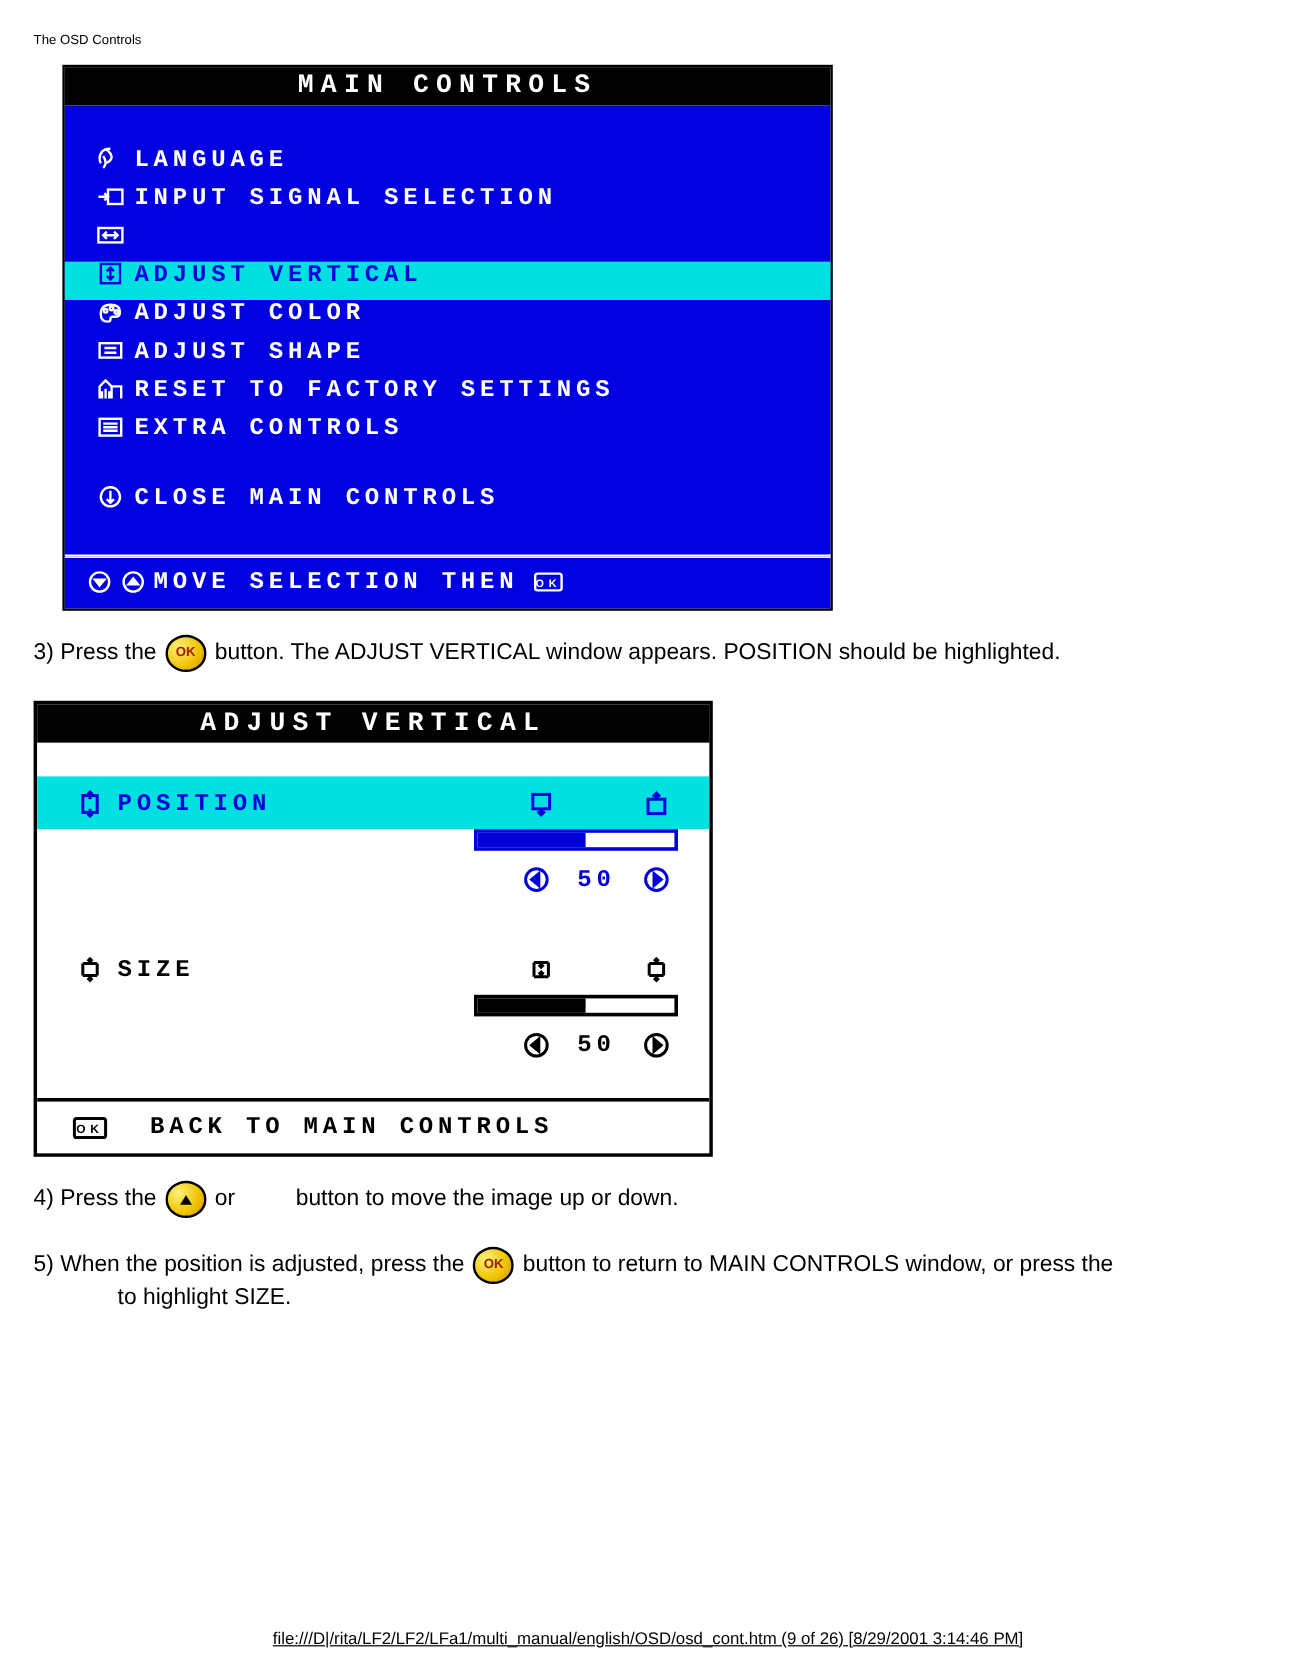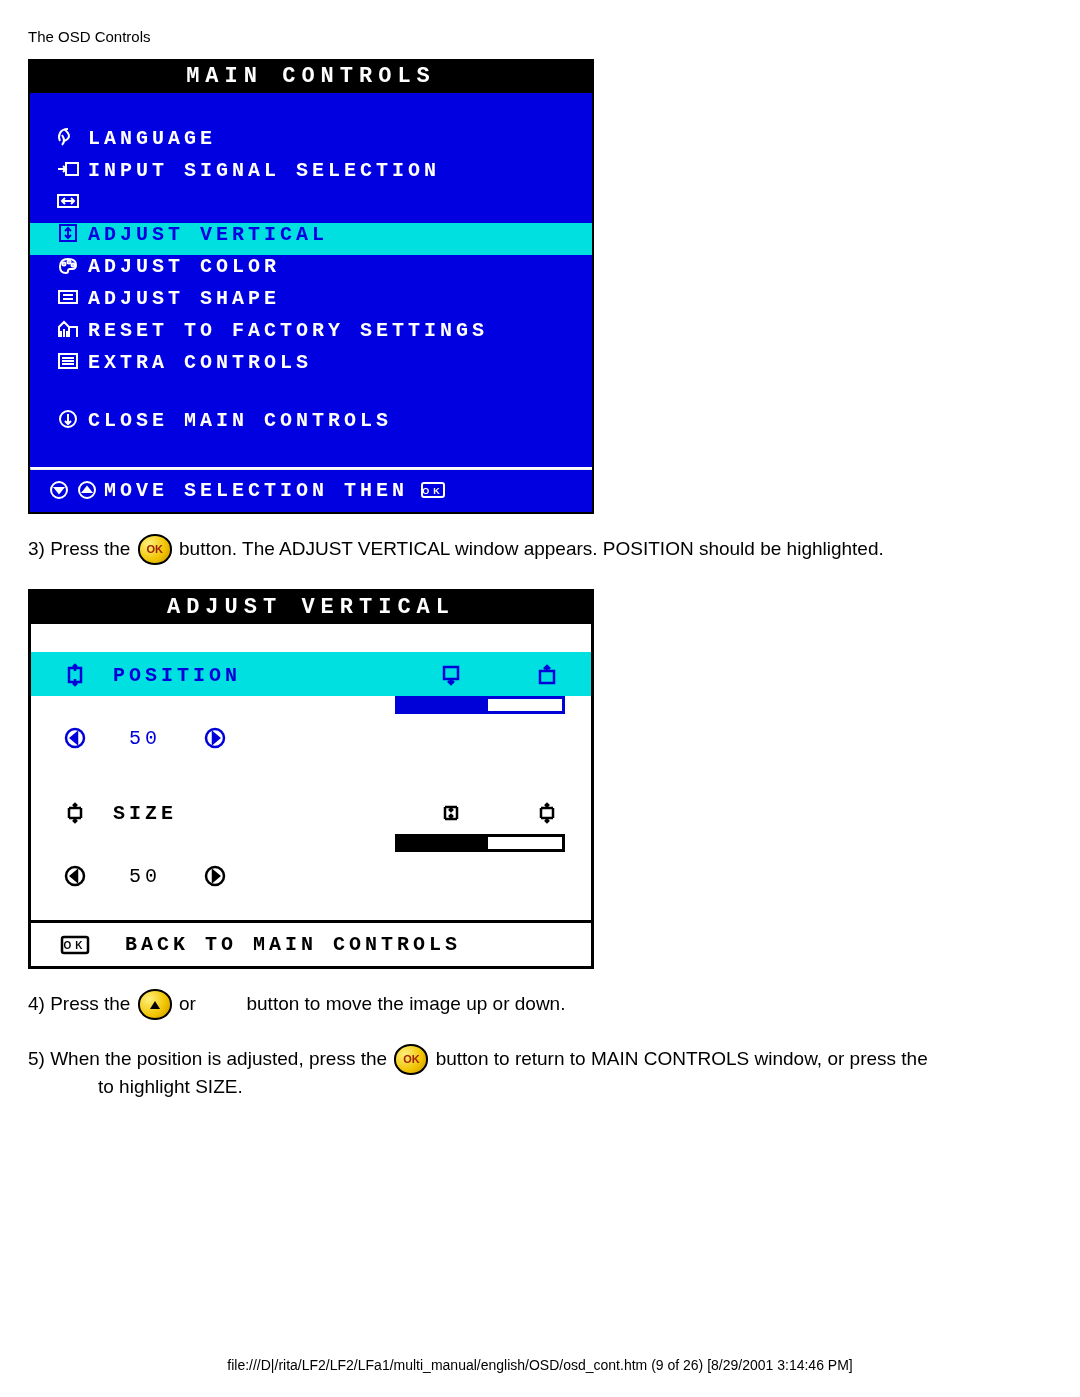--- a/index.html
+++ b/index.html
@@ -6,27 +6,28 @@
     margin: 0;
     padding: 28px;
     font-family: Arial, Helvetica, sans-serif;
     font-size: 18px;
     color: #000;
     background: #fff;
     width: 1080px;
     box-sizing: border-box;
   }
   .page-title {
-    font-size: 15px;
+    font-size: 11px;
     margin-bottom: 14px;
   }
   .osd-panel {
-    width: 566px;
+    width: 642px;
     border: 2px solid #000;
     box-sizing: border-box;
+    margin-left: 24px;
   }
   .osd-header {
     background: #000;
     color: #fff;
     font-family: "Courier New", monospace;
     font-weight: bold;
     font-size: 22px;
     letter-spacing: 6px;
     text-align: center;
     padding: 3px 0 4px 0;
@@ -120,32 +121,32 @@
     align-items: center;
     font-family: "Courier New", monospace;
     font-weight: bold;
     font-size: 20px;
     letter-spacing: 4px;
     color: #0000d8;
     padding: 2px 24px 0 24px;
     height: 42px;
   }
   .adj-row.highlight { background: #00e0e0; }
-  .adj-label { flex: 1; margin-left: 18px; }
+  .adj-label { flex: 1; margin-left: 3px; }
   .adj-spacer-top { height: 28px; }
   .adj-gap { height: 32px; }
   .adj-ctrl {
     display: flex;
     align-items: center;
+    justify-content: flex-end;
     padding: 2px 24px 0 24px;
     height: 40px;
     font-family: "Courier New", monospace;
-    font-weight: normal;
+    font-weight: bold;
     color: #0000d8;
-    gap: 20px;
   }
   .adj-bar-row {
     display: flex;
     justify-content: flex-end;
     padding: 0 24px 2px 24px;
   }
   .adj-bar {
     width: 170px;
     height: 18px;
     border: 3px solid #0000d8;
@@ -187,20 +188,21 @@
   }
   .adj-footer svg { stroke: #000; fill: none; stroke-width: 2.5; }
   .footer-file {
     font-size: 14px;
     position: fixed;
     bottom: 24px;
     left: 0;
     right: 0;
     text-align: center;
     width: 1080px;
+    text-decoration: underline;
   }
 </style>
 </head>
 <body>
 
 <div class="page-title">The OSD Controls</div>
 
 <div class="osd-panel">
   <div class="osd-header">MAIN CONTROLS</div>
   <div class="osd-blue">

